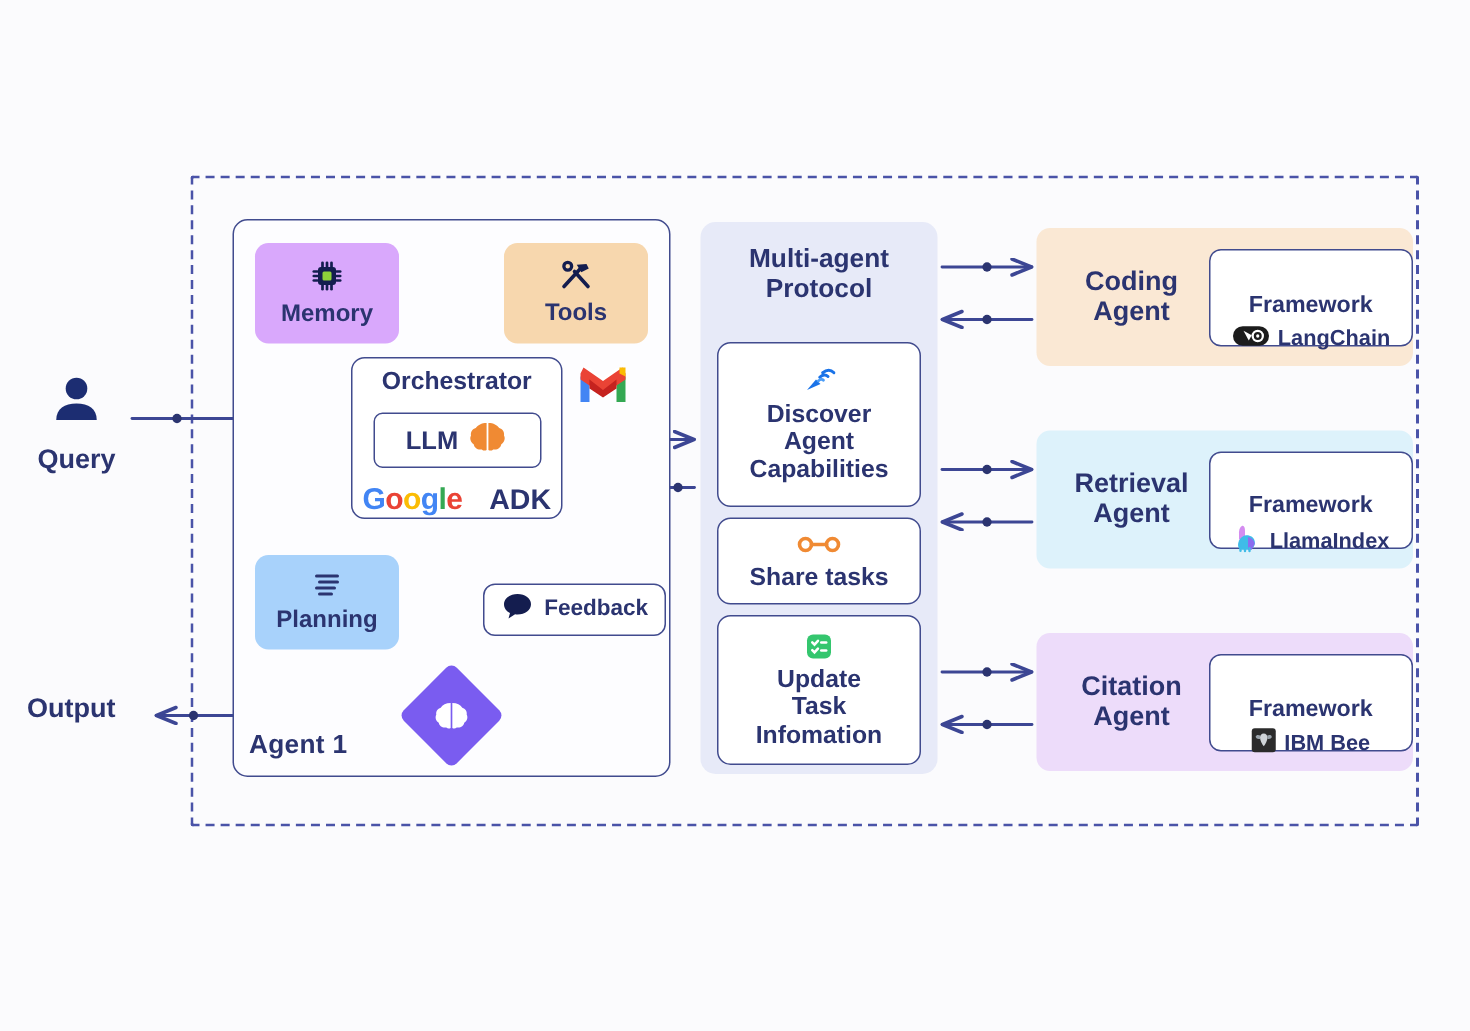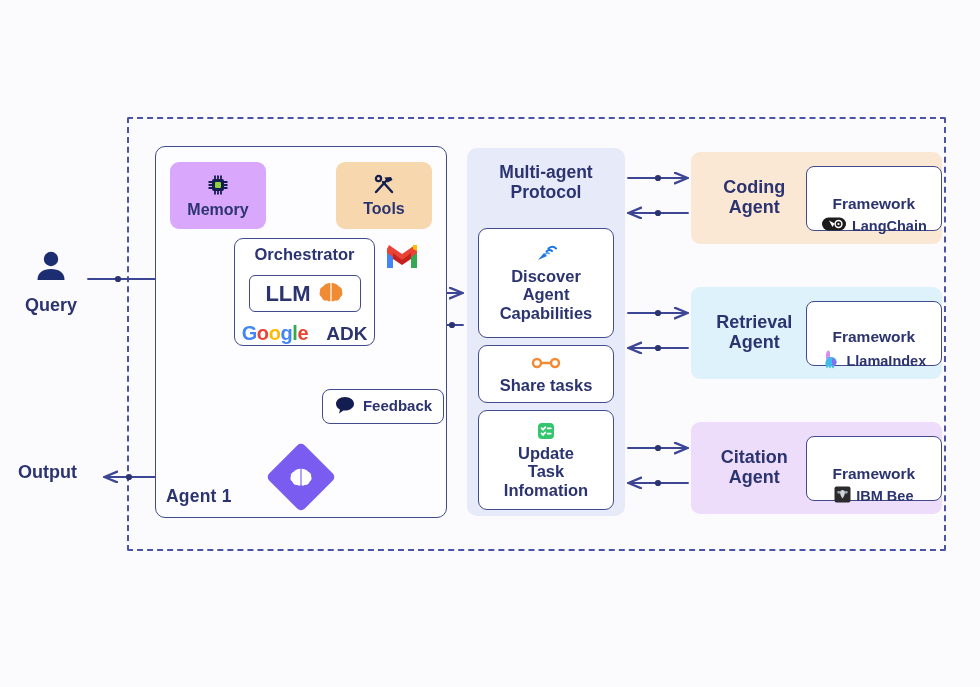--- a/index.html
+++ b/index.html
@@ -40,21 +40,21 @@
 
   #orchestrator{
     left:234px;top:238px;width:141px;height:108px;background:#ffffff;
     border:1.8px solid #414b8e;border-radius:9px;justify-content:space-between;padding-top:6px;
   }
   #orch-title{font-size:16.5px;font-weight:700;color:#2b3470;}
   #llm-box{
     margin-top:5px;width:110px;height:35px;border:1.6px solid #414b8e;border-radius:6px;
     background:#fff;display:flex;align-items:center;justify-content:center;gap:7px;
   }
-  #llm-text{font-size:22px;font-weight:700;color:#2b3470;}
+  #llm-text{font-size:17px;font-weight:700;color:#2b3470;}
   #adk-row{margin-top:4px;display:flex;align-items:center;gap:18px;}
   #google-word{font-size:20px;font-weight:700;letter-spacing:-0.4px;}
   #google-word i{font-style:normal;}
   #adk-text{font-size:19px;font-weight:700;color:#2b3470;}
 
   #feedback{
     left:322px;top:389px;width:122px;height:35px;background:#ffffff;
     border:1.6px solid #414b8e;border-radius:8px;
     flex-direction:row;gap:7px;
   }
@@ -269,20 +269,33 @@
                    C15.8,20.6 14.6,20.6 13.6,20 Z" fill="#f08a33"></path>
         </svg>
       </span>
     </div>
     <div id="adk-row">
       <span id="google-word"><i style="color:#4285f4">G</i><i style="color:#ea4335">o</i><i style="color:#fbbc04">o</i><i style="color:#4285f4">g</i><i style="color:#34a853">l</i><i style="color:#ea4335">e</i></span>
       <span id="adk-text">ADK</span>
     </div>
   </div>
 
+  <div class="node" id="planning">
+    <span>
+      <svg width="24" height="20" viewBox="0 0 24 20">
+        <g stroke="#2b3470" stroke-width="2" stroke-linecap="round">
+          <path d="M5,4 L19,4"></path>
+            <path d="M7,8 L19,8"></path>
+          <path d="M5,12 L17,12"></path>
+            <path d="M7,16 L15,16"></path>
+        </g>
+      </svg>
+    </span>
+    <span class="lbl">Planning</span>
+  </div>
 
   <div class="node" id="feedback">
     <span>
       <svg width="22" height="20" viewBox="0 0 22 20">
         <path d="M11,2 C5.8,2 2,5 2,8.8 C2,11.3 3.6,13.5 6,14.7
                  L5,18.4 L9.4,15.5 C9.9,15.6 10.4,15.6 11,15.6
                  C16.2,15.6 20,12.6 20,8.8 C20,5 16.2,2 11,2 Z" fill="#141d4f"></path>
       </svg>
     </span>
     <span class="lbl">Feedback</span>

